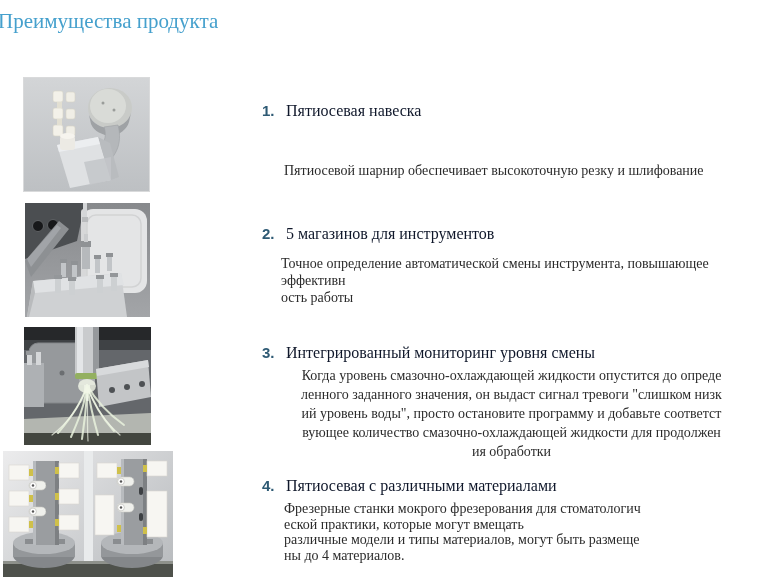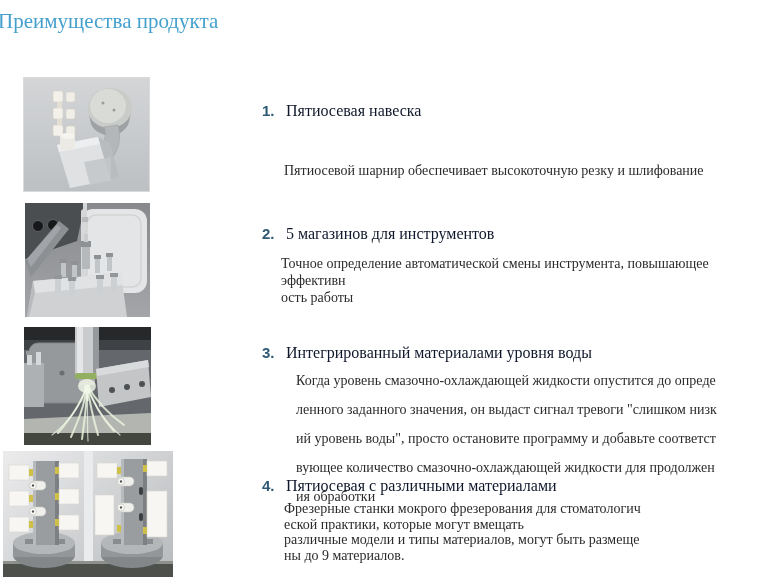--- a/index.html
+++ b/index.html
@@ -36,21 +36,21 @@
   .sec-body{
     position:absolute;
     font-size:14px;color:#2b2b2b;
     white-space:pre-line;
   }
   #s1-num,#s1-heading{top:102px;}
   #s1-body{left:284px;top:118px;width:470px;line-height:17px;margin-top:44px;}
   #s2-num,#s2-heading{top:225px;}
   #s2-body{left:281px;top:255px;width:484px;line-height:17px;}
   #s3-num,#s3-heading{top:344px;}
-  #s3-body{left:296px;top:366px;width:455px;line-height:29px;}
+  #s3-body{left:284px;top:366px;width:455px;line-height:19px;text-align:center;}
   #s4-num,#s4-heading{top:477px;}
   #s4-body{left:284px;top:501px;width:440px;line-height:15.5px;}
 </style>
 </head>
 <body>
 
 <div class="page-title">Преимущества продукта</div>
 
 <div class="photo" id="photo1">
   <svg width="125" height="113" viewBox="0 0 125 113">
@@ -261,25 +261,25 @@
 <div class="sec-num" id="s1-num">1.</div>
 <div class="sec-heading" id="s1-heading">Пятиосевая навеска</div>
 <div class="sec-body" id="s1-body">Пятиосевой шарнир обеспечивает высокоточную резку и шлифование</div>
 
 <div class="sec-num" id="s2-num">2.</div>
 <div class="sec-heading" id="s2-heading">5 магазинов для инструментов</div>
 <div class="sec-body" id="s2-body">Точное определение автоматической смены инструмента, повышающее эффективн
 ость работы</div>
 
 <div class="sec-num" id="s3-num">3.</div>
-<div class="sec-heading" id="s3-heading">Интегрированный материалами уровня воды</div>
+<div class="sec-heading" id="s3-heading">Интегрированный мониторинг уровня смены</div>
 <div class="sec-body" id="s3-body">Когда уровень смазочно-охлаждающей жидкости опустится до опреде
 ленного заданного значения, он выдаст сигнал тревоги "слишком низк
 ий уровень воды", просто остановите программу и добавьте соответст
 вующее количество смазочно-охлаждающей жидкости для продолжен
 ия обработки</div>
 
 <div class="sec-num" id="s4-num">4.</div>
 <div class="sec-heading" id="s4-heading">Пятиосевая с различными материалами</div>
 <div class="sec-body" id="s4-body">Фрезерные станки мокрого фрезерования для стоматологич
 еской практики, которые могут вмещать
 различные модели и типы материалов, могут быть размеще
-ны до 9 материалов.</div>
+ны до 4 материалов.</div>
 
 </body></html>

